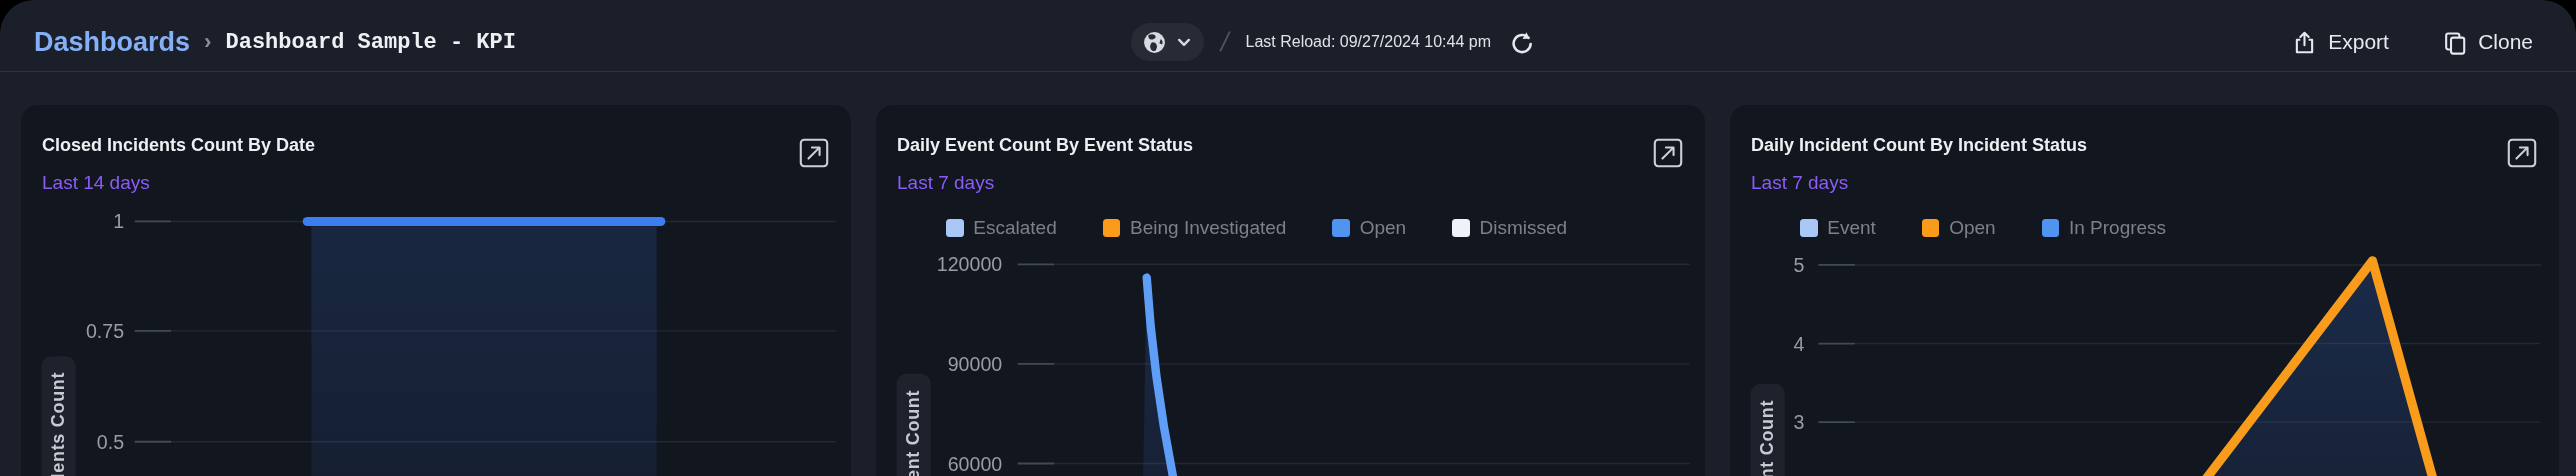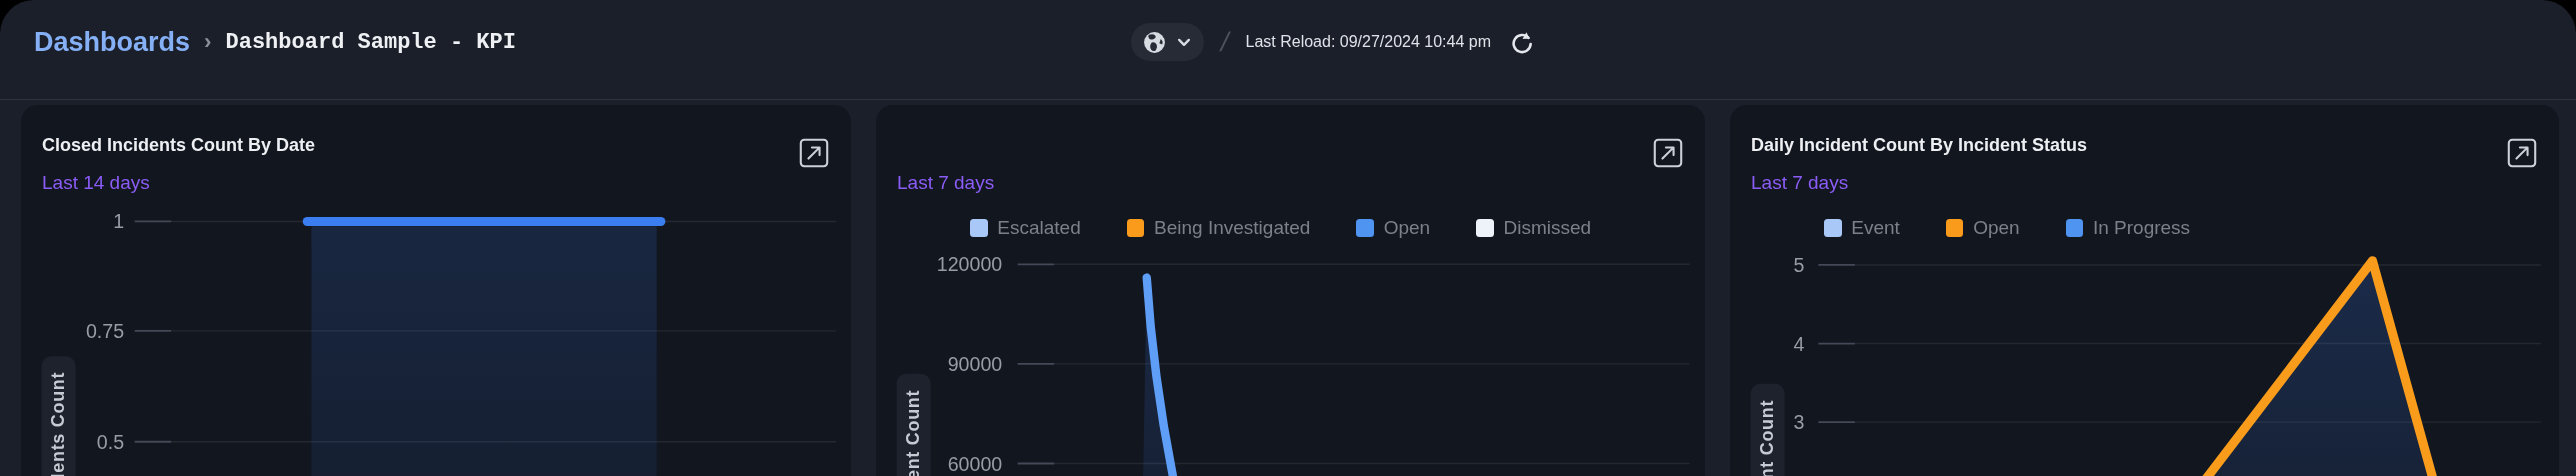--- a/index.html
+++ b/index.html
@@ -1,21 +1,21 @@
 <!DOCTYPE html>
 <html style="font-size:11.2px"><head>
 <meta charset="utf-8">
 <style>
   * { margin:0; padding:0; box-sizing:border-box; }
   html,body { background:#000; }
   body { width:2576px; height:476px; font-family:"Liberation Sans", sans-serif; overflow:hidden; }
   .app { position:relative; width:2576px; height:476px; background:#1b1f2a; border-radius:34px 34px 0 0; overflow:hidden; }
 
   
-  .header { position:absolute; left:0; top:0; width:100%; height:100px; border-bottom:1.4px solid #2e333e; }
+  .header { position:absolute; left:0; top:0; width:100%; height:72px; border-bottom:1.4px solid #2e333e; }
   .breadcrumb { position:absolute; left:34px; top:0; height:84px; display:flex; align-items:center; gap:14px; }
   .crumb-link { color:#85b0f6; font-size:27px; font-weight:bold; cursor:pointer; }
   .crumb-sep { color:#8a8f98; font-size:22.4px; font-weight:bold; }
   .crumb-current { color:#eef0f3; font-size:22px; font-weight:bold;font-family:Liberation Mono, monospace; }
 
   .reload-group { position:absolute; left:1131px; top:0; height:84px; display:flex; align-items:center; gap:17px; }
   .tz-pill { width:73px; height:38px; background:#262b36; border-radius:19px; display:flex; align-items:center; justify-content:space-between; padding:0 11.2px; cursor:pointer; }
   .slash { color:#4d525d; font-size:27px; transform:skewX(-12deg); }
   .reload-text { color:#dfe2e8; font-size:16px; }
   .refresh-btn { cursor:pointer; display:flex; align-items:center; margin-left:1.4px; }
@@ -27,21 +27,21 @@
   
   .panel { position:absolute; top:105px; height:449px; background:#12161f; border-radius:17px; }
   .panel-1 { left:21px;   width:830px; }
   .panel-2 { left:876px; width:829px; }
   .panel-3 { left:1730px; width:829px; }
   
   .p-title { position:absolute; left:21px; top:29.5px; font-size:18px; font-weight:bold; color:#edeff2; white-space:nowrap; }
   .p-sub   { position:absolute; left:21px; top:67px;  font-size:19px; color:#8b5cf6; }
   .expand-btn { position:absolute; right:21px; top:32px; width:32px; height:32px; cursor:pointer; }
 
-  .legend { position:absolute; left:70px; top:112px; display:flex; align-items:center; gap:46px;margin-left:24px; }
+  .legend { position:absolute; left:70px; top:112px; display:flex; align-items:center; gap:46px; }
   .legend-item { display:flex; align-items:center; gap:9.8px; cursor:pointer; }
   .legend-swatch { width:17.5px; height:17.5px; border-radius:3.5px; }
   .legend-label { font-size:19px; color:#7c8089; }
 
   .chart-svg { position:absolute; left:0; top:0; width:100%; height:100%; pointer-events:none; }
 
   .axis-tab { position:absolute; left:21px; background:#1d222c; border-radius:9.8px; padding:15.4px 6.3px;
               writing-mode:vertical-rl; transform:rotate(180deg);
               font-size:18px; font-weight:bold; color:#c6cbd3; letter-spacing:0.7px; white-space:nowrap; }
   .tab-1 { top:251px; } .tab-2 { top:269px; } .tab-3 { top:279px; }
@@ -81,20 +81,40 @@
       <span class="slash">/</span>
       <span class="reload-text">Last Reload: 09/27/2024 10:44 pm</span>
       <span class="refresh-btn">
         <svg width="27" height="27" viewBox="0 0 38 38">
           <path d="M27.5 12.5 A 12 12 0 1 0 30.5 21" fill="none" stroke="#e4e7ec" stroke-width="3.6" stroke-linecap="round"></path>
           <path d="M24.5 4.5 l4.2 9 -9.6 0.6 z" fill="#e4e7ec"></path>
         </svg>
       </span>
     </div>
 
+    <div class="header-actions">
+      <div class="hbtn">
+        <span style="display:flex;">
+          <svg width="25" height="25" viewBox="0 0 36 36">
+            <path d="M12 14 H7 V32 H29 V14 H24" fill="none" stroke="#e6e9ee" stroke-width="3" stroke-linejoin="round"></path>
+            <path d="M18 22 V4 M12 10 L18 4 L24 10" fill="none" stroke="#e6e9ee" stroke-width="3" stroke-linecap="round" stroke-linejoin="round"></path>
+          </svg>
+        </span>
+        <span class="hbtn-label">Export</span>
+      </div>
+      <div class="hbtn">
+        <span style="display:flex;">
+          <svg width="25" height="25" viewBox="0 0 36 36">
+            <rect x="6" y="5" width="19" height="23" rx="3" fill="none" stroke="#e6e9ee" stroke-width="3"></rect>
+            <rect x="13" y="11" width="19" height="23" rx="3" fill="#1b1f2a" stroke="#e6e9ee" stroke-width="3"></rect>
+          </svg>
+        </span>
+        <span class="hbtn-label">Clone</span>
+      </div>
+    </div>
   </div>
 
   <div class="panel panel-1">
     <div class="p-title">Closed Incidents Count By Date</div>
     <div class="p-sub">Last 14 days</div>
     <div class="expand-btn">
       <svg width="32" height="32" viewBox="0 0 46 46">
         <rect x="4" y="4" width="38" height="38" rx="5" fill="none" stroke="#ccd1d9" stroke-width="3"></rect>
         <path d="M15 31 L30 16 M20 15 h11 v11" fill="none" stroke="#ccd1d9" stroke-width="3" stroke-linecap="round" stroke-linejoin="round"></path>
       </svg>
@@ -115,20 +135,21 @@
       <text class="tick-text" x="147" y="176" text-anchor="end">1</text>
       <text class="tick-text" x="147" y="332" text-anchor="end">0.75</text>
       <text class="tick-text" x="147" y="490" text-anchor="end">0.5</text>
       <rect x="414" y="173" width="492" height="467" fill="url(#fill1)"></rect>
       <line x1="408" y1="166" x2="912" y2="166" stroke-width="13" stroke-linecap="round" stroke="#3b7ef2"></line>
     </svg>
     <div class="axis-tab tab-1">Closed Incidents Count</div>
   </div>
 
   <div class="panel panel-2">
+    <div class="p-title">Daily Event Count By Event Status</div>
     <div class="p-sub">Last 7 days</div>
     <div class="expand-btn">
       <svg width="32" height="32" viewBox="0 0 46 46">
         <rect x="4" y="4" width="38" height="38" rx="5" fill="none" stroke="#ccd1d9" stroke-width="3"></rect>
         <path d="M15 31 L30 16 M20 15 h11 v11" fill="none" stroke="#ccd1d9" stroke-width="3" stroke-linecap="round" stroke-linejoin="round"></path>
       </svg>
     </div>
     <div class="legend">
       <div class="legend-item">
         <span class="legend-swatch" style="background: rgb(169, 200, 248);"></span>

